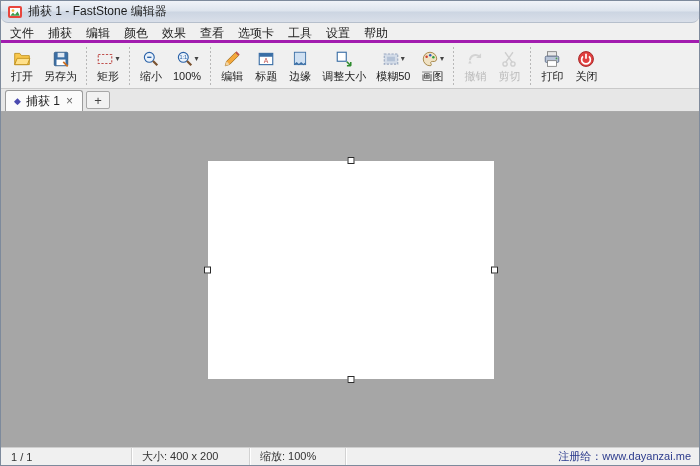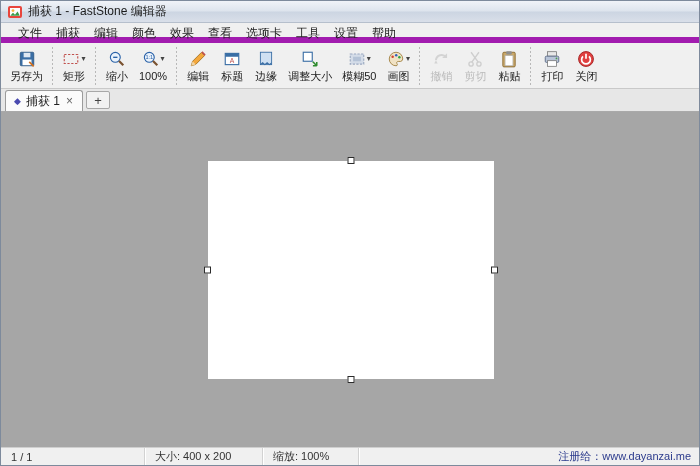--- a/index.html
+++ b/index.html
@@ -5,27 +5,27 @@
   * { margin:0; padding:0; box-sizing:border-box; }
   html,body { width:700px; height:466px; overflow:hidden;
     font-family:"Liberation Sans", sans-serif; }
   #window { width:700px; height:466px; border:1px solid #7d8a9c;
     display:flex; flex-direction:column; background:#f0f0f0; }
 
   
   .titlebar { height:22px; flex:0 0 22px; display:flex; align-items:center;
     padding:0 6px; gap:5px;
     background:linear-gradient(to bottom,#f0f3f8 0%,#dde4ed 48%,#ccd5e2 52%,#d9dfe9 100%);
-    border-bottom:1px solid #b6bfcc; }
+    border-bottom:1px solid #b6bfcc;border-radius:7px; }
   .titlebar .ticon16 { width:16px; height:16px; display:inline-block; }
   .titlebar .wtitle { font-size:12px; color:#1c1c1c; }
 
   
   .menubar { height:20px; flex:0 0 20px; display:flex; align-items:stretch;
-    background:#f0f0f0; border-bottom:6px solid #a21caf; padding-left:10px; }
+    background:#f0f0f0; border-bottom:3px solid #a21caf; padding-left:2px; }
   .menu-item { font-size:12px; color:#222; padding:2px 7px 0 7px; cursor:default; }
 
   
   .toolbar { height:46px; flex:0 0 46px; display:flex; align-items:center;
     background:#f0f0f0; border-bottom:1px solid #c9c9c9; padding:1px 4px; }
   .tbtn { display:flex; flex-direction:column; align-items:center;
     justify-content:center; min-width:34px; height:42px; padding:1px 4px;
     border:1px solid transparent; border-radius:2px; cursor:default; }
   .tbtn .icon-row { display:flex; align-items:center; justify-content:center;
     height:20px; gap:1px; }
@@ -61,21 +61,21 @@
   .h-bottom { left:50%; bottom:-4px; transform:translateX(-50%); }
   .h-left   { top:50%;  left:-4px; transform:translateY(-50%); }
   .h-right  { top:50%;  right:-4px; transform:translateY(-50%); }
 
   
   .statusbar { height:18px; flex:0 0 18px; background:#f0f0f0;
     border-top:1px solid #cfcfcf; display:flex; align-items:center;
     font-size:11px; color:#333; }
   .sseg { padding:0 10px; height:100%; display:flex; align-items:center;
     border-right:1px solid #d2d2d2; box-shadow:1px 0 0 #ffffff; }
-  .sseg.page { width:144px; }
+  .sseg.page { width:131px; }
   .sseg.size { width:118px; }
   .sseg.zoom { width:96px; }
   .sspacer { flex:1 1 auto; }
   .sseg.reg { border-right:none; box-shadow:none; color:#2b3a8c; padding-right:8px; }
 </style>
 </head>
 <body>
 
 <div id="window">
 
@@ -99,20 +99,31 @@
     <span class="menu-item">效果</span>
     <span class="menu-item">查看</span>
     <span class="menu-item">选项卡</span>
     <span class="menu-item">工具</span>
     <span class="menu-item">设置</span>
     <span class="menu-item">帮助</span>
   </div>
 
   <div class="toolbar">
 
+    <div class="tbtn">
+      <span class="icon-row">
+          <span>
+        <svg class="i" viewBox="0 0 16 16">
+          <path d="M1.5 3h4.5l1.5 2h7v8h-13z" fill="#f9c84e" stroke="#b8860b" stroke-width="0.7"></path>
+          <path d="M1.5 13l2.2-5.6H15L12.8 13z" fill="#ffe08a" stroke="#b8860b" stroke-width="0.7"></path>
+        </svg>
+          </span>
+        </span>
+      <span class="tlabel">打开</span>
+    </div>
 
     <div class="tbtn">
       <span class="icon-row">
           <span>
         <svg class="i" viewBox="0 0 16 16">
           <rect x="2" y="2" width="12" height="12" rx="1" fill="#3a6ea5" stroke="#27527e" stroke-width="0.7"></rect>
           <rect x="5" y="2.5" width="6" height="4" fill="#dfe8f2"></rect>
           <rect x="4" y="8.5" width="8" height="5" fill="#ffffff"></rect>
           <path d="M10 10.5l4 4" stroke="#d07020" stroke-width="1.6"></path>
         </svg>
@@ -269,32 +280,20 @@
           <line x1="11.5" y1="2" x2="5" y2="11" stroke="#8a8a8a" stroke-width="1.2"></line>
           <circle cx="4.5" cy="12.4" r="1.9" fill="none" stroke="#8a8a8a" stroke-width="1.2"></circle>
           <circle cx="11.5" cy="12.4" r="1.9" fill="none" stroke="#8a8a8a" stroke-width="1.2"></circle>
         </svg>
           </span>
         </span>
       <span class="tlabel">剪切</span>
     </div>
 
 
-    <div class="tbtn">
-      <span class="icon-row">
-          <span>
-        <svg class="i" viewBox="0 0 16 16">
-          <rect x="2.5" y="2" width="11" height="13" rx="1" fill="#c9a86a" stroke="#8a6a30" stroke-width="0.8"></rect>
-          <rect x="5.5" y="1" width="5" height="3" rx="0.8" fill="#8f8f8f"></rect>
-          <rect x="4.5" y="5" width="7" height="9" fill="#ffffff" stroke="#b0b0b0" stroke-width="0.6"></rect>
-        </svg>
-          </span>
-        </span>
-      <span class="tlabel">粘贴</span>
-    </div>
 
     <div class="tsep"></div>
 
     <div class="tbtn">
       <span class="icon-row">
           <span>
         <svg class="i" viewBox="0 0 16 16">
           <rect x="4" y="1.5" width="8" height="4" fill="#e8e8e8" stroke="#777" stroke-width="0.7"></rect>
           <rect x="2" y="5.5" width="12" height="5.5" rx="1" fill="#b8c4d8" stroke="#5a6a85" stroke-width="0.8"></rect>
           <rect x="4" y="9.5" width="8" height="5" fill="#ffffff" stroke="#777" stroke-width="0.7"></rect>

